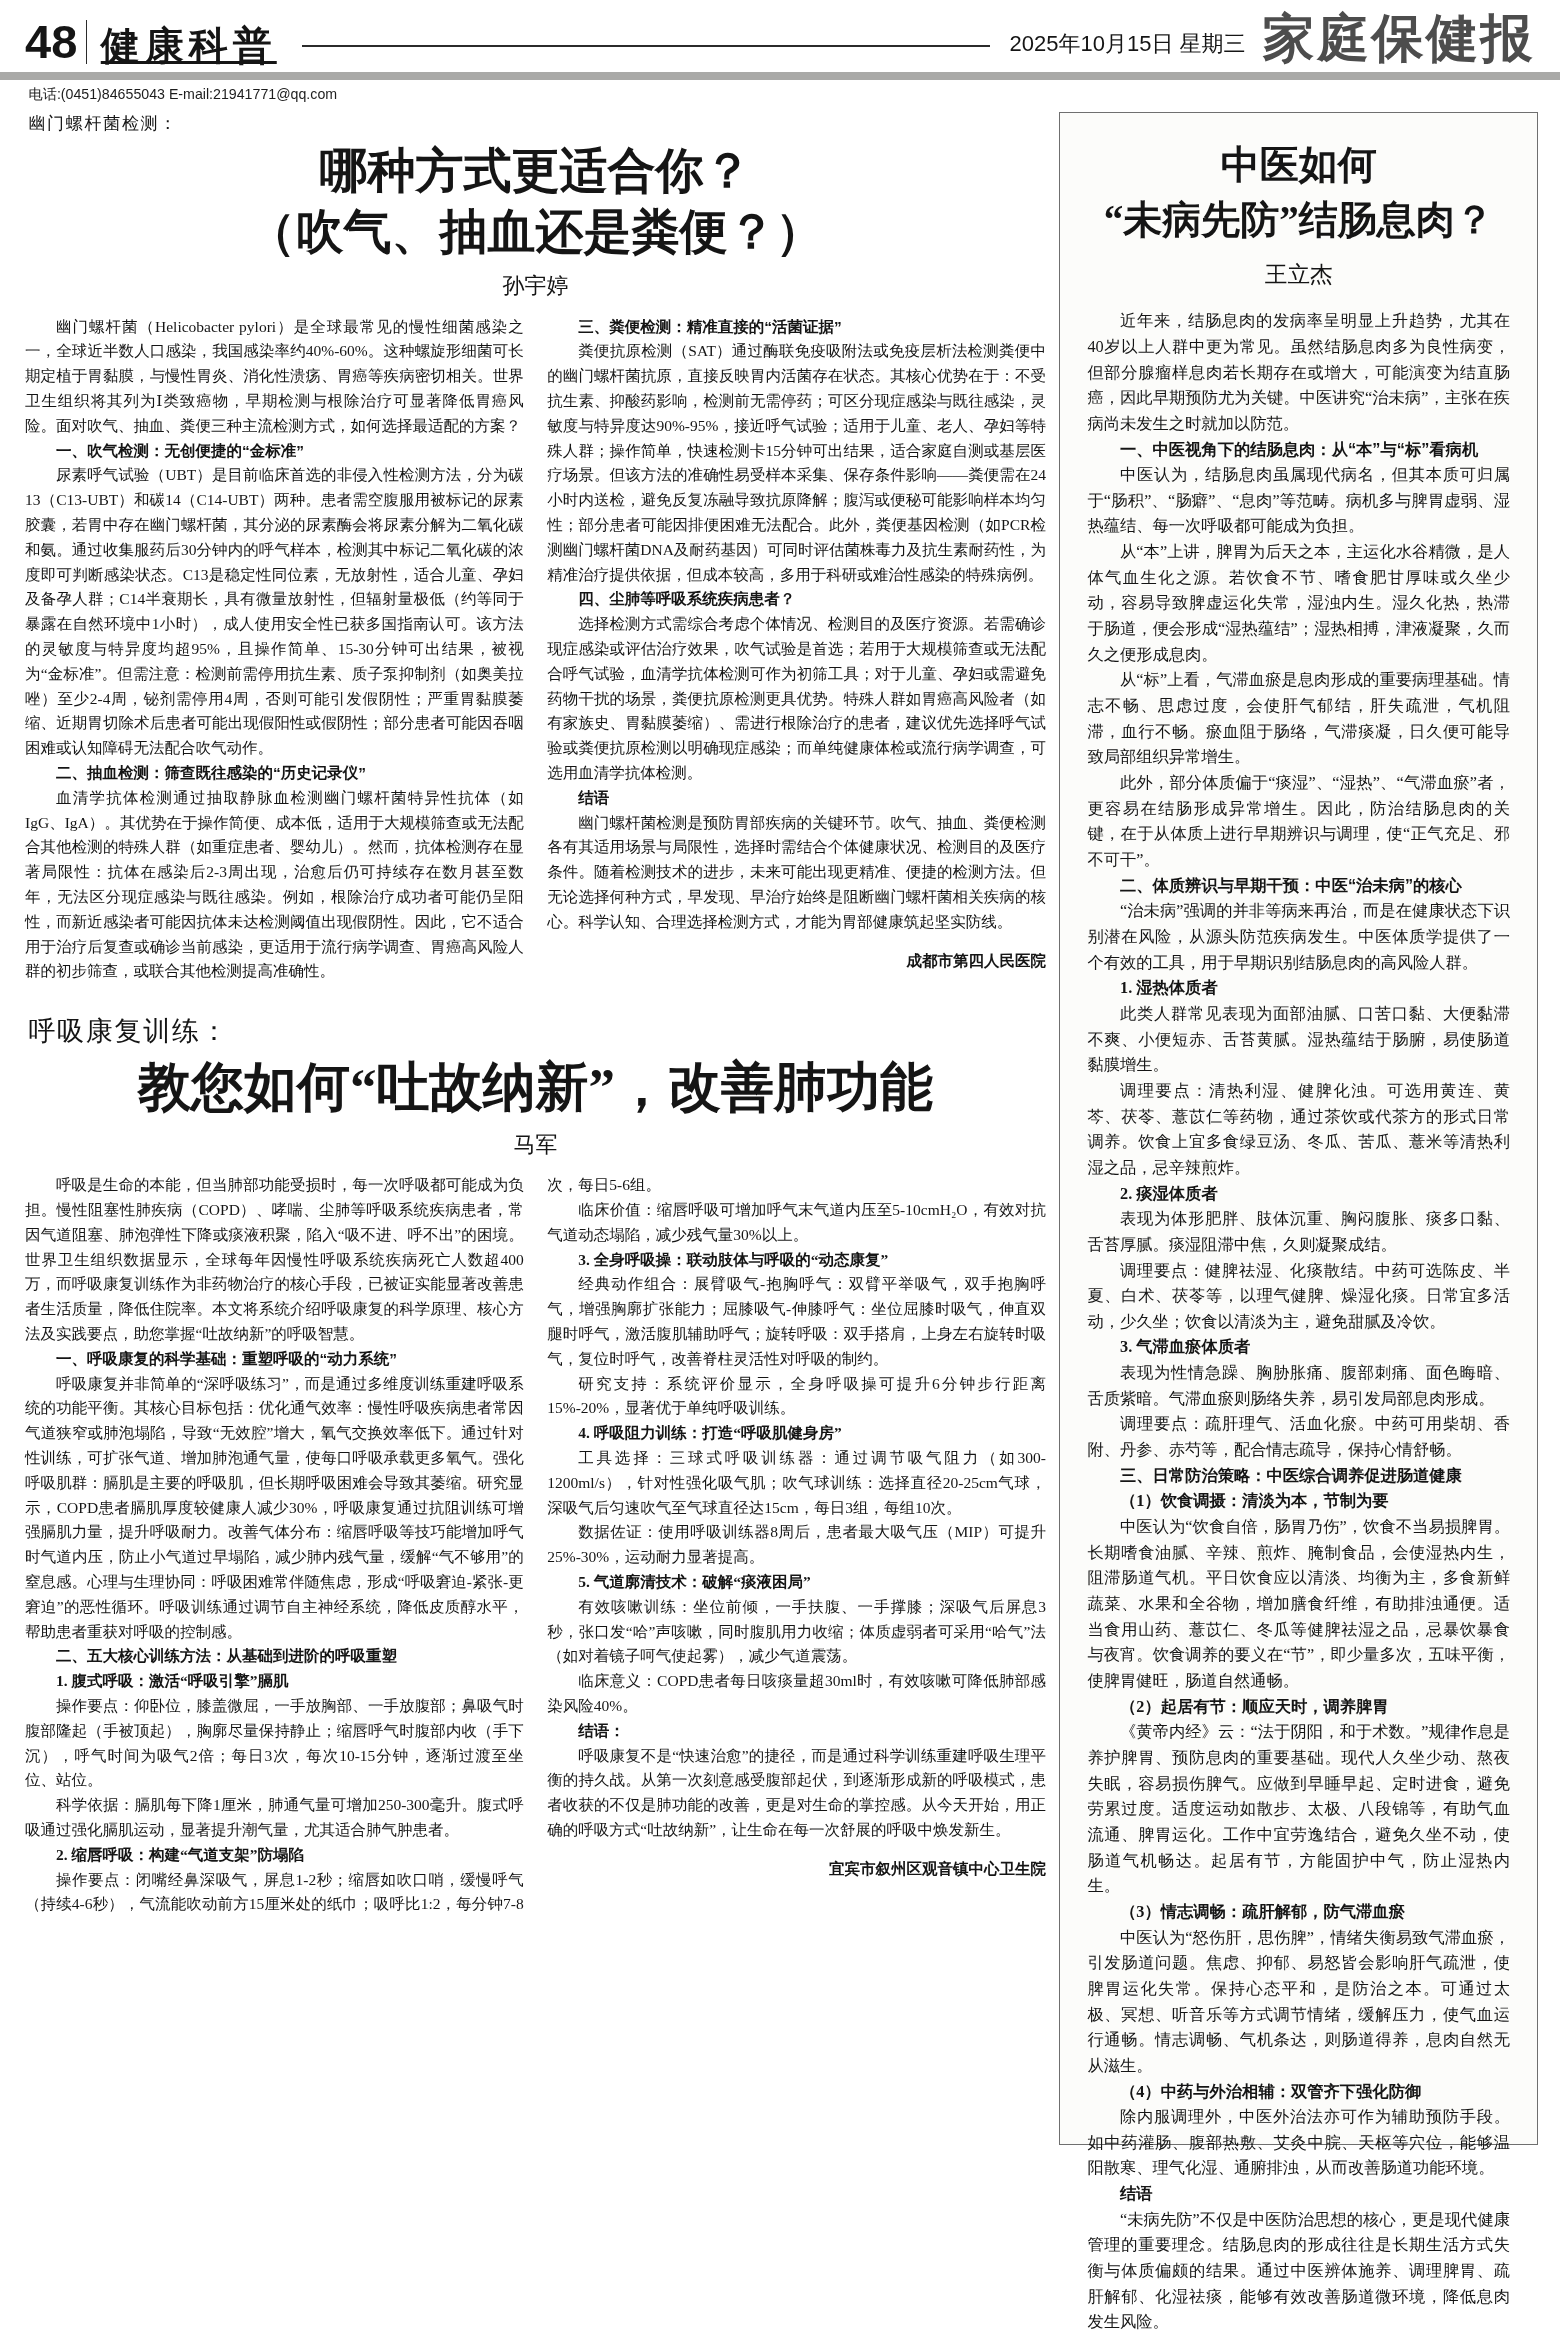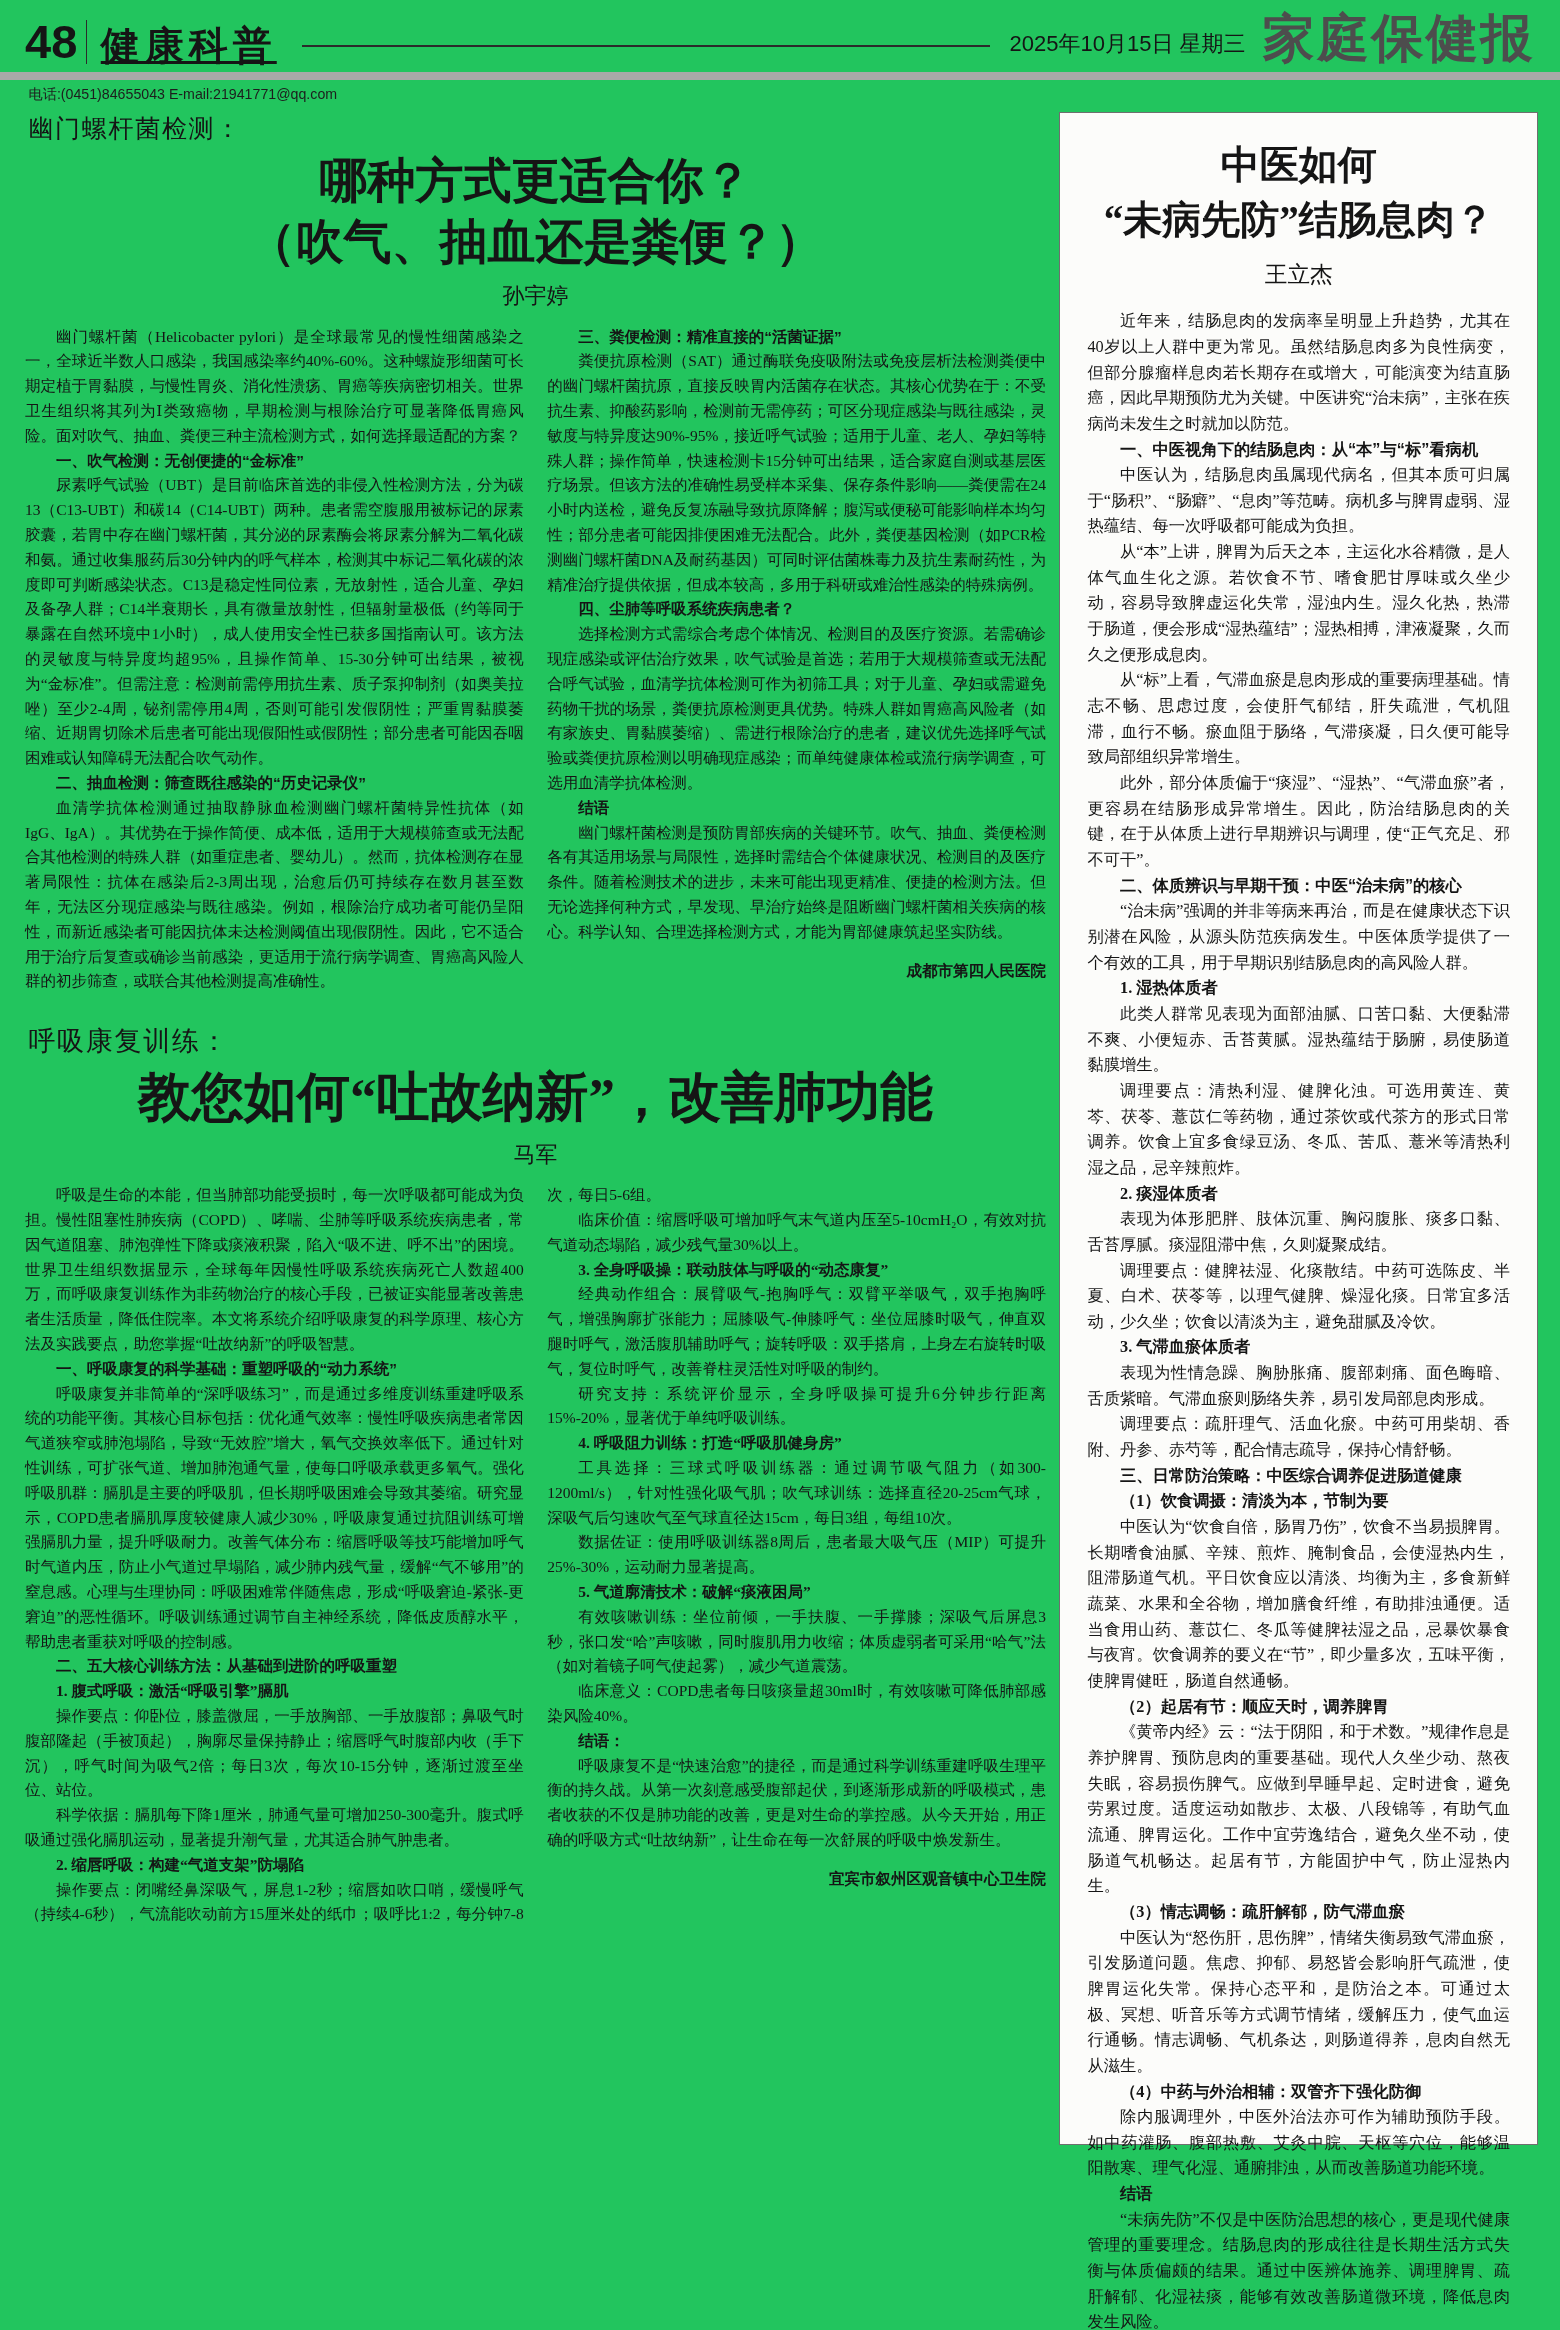--- a/index.html
+++ b/index.html
@@ -1,40 +1,40 @@
 <!DOCTYPE html>
 <html style="font-size:13.4px"><head>
 <meta charset="utf-8">
 <style>
   html,body{margin:0;padding:0;}
   body{background:#e8e8e4;}
   .page{
     position:relative; width:1560px; height:2330px; margin:0 auto;
-    background:#22c55e; color:#151515; overflow:hidden;
+    background:#ffffff; color:#151515; overflow:hidden;
     font-family:"Liberation Serif","DejaVu Serif",serif;
   }
   
   .header-top{display:flex; align-items:flex-end; padding:13.4px 25px 0 25px;}
   .page-number{font-family:"Liberation Sans","DejaVu Sans",sans-serif; font-size:47px; font-weight:bold; line-height:1;}
   .pg-divider{width:1.7px; height:44px; background:#2b2b2b; margin:0 13.4px 1.7px 8.4px;}
   .section-title{font-family:"Liberation Sans","DejaVu Sans",sans-serif; font-size:39px; font-weight:bold; letter-spacing:5px; line-height:1; margin:0;text-decoration:underline;}
   .header-rule{flex:1; height:1.7px; background:#2b2b2b; margin:0 20px 18.4px 25px;}
   .issue-date{font-family:"Liberation Sans","DejaVu Sans",sans-serif; font-size:22px; margin:0 17px 6.7px 0; white-space:nowrap;}
   .masthead{font-size:52px; font-weight:bold; color:#4d4d4d; letter-spacing:2.5px; line-height:1; white-space:nowrap;}
   .thick-bar{height:7.5px; background:#a9a9a7; margin-top:6.7px;}
   .contact-line{font-family:"Liberation Sans","DejaVu Sans",sans-serif; font-size:14.2px; color:#1d1d1d; padding:5px 0 1.7px 28.5px;}
   
   .content{display:flex; padding:6.7px 22px 0 25px; gap:13.4px; align-items:stretch;}
   .main-col{width:1021px; flex:0 0 auto;}
   .side-box{
     flex:1; border:1.3px solid #6f6f6f; padding:25px 27px 20px 27px;
     height:2033px; box-sizing:border-box; background:#fcfcfa;
   }
   
-  .kicker{font-size:25px; letter-spacing:1.7px; margin:0 0 5px 3.4px;}
+  .kicker{font-size:17px; letter-spacing:1.7px; margin:0 0 5px 3.4px;}
   .art-title{font-weight:bold; text-align:center; margin:0; line-height:1.28;}
   .byline{text-align:center; font-size:22px; margin:8.4px 0 13.4px 0;}
   .body-cols{
     column-count:2; column-gap:23.5px;
     font-size:15.5px; line-height:1.60; text-align:justify;
   }
   .side-body{font-size:16.3px; line-height:1.575; text-align:justify;}
   .blk-p{margin:0; text-indent:2em;}
   .blk-h{margin:0; text-indent:2em; font-weight:bold; font-family:"Liberation Sans","DejaVu Sans",sans-serif;}
   .blk-sh{margin:0; text-indent:2em; font-weight:bold;}

